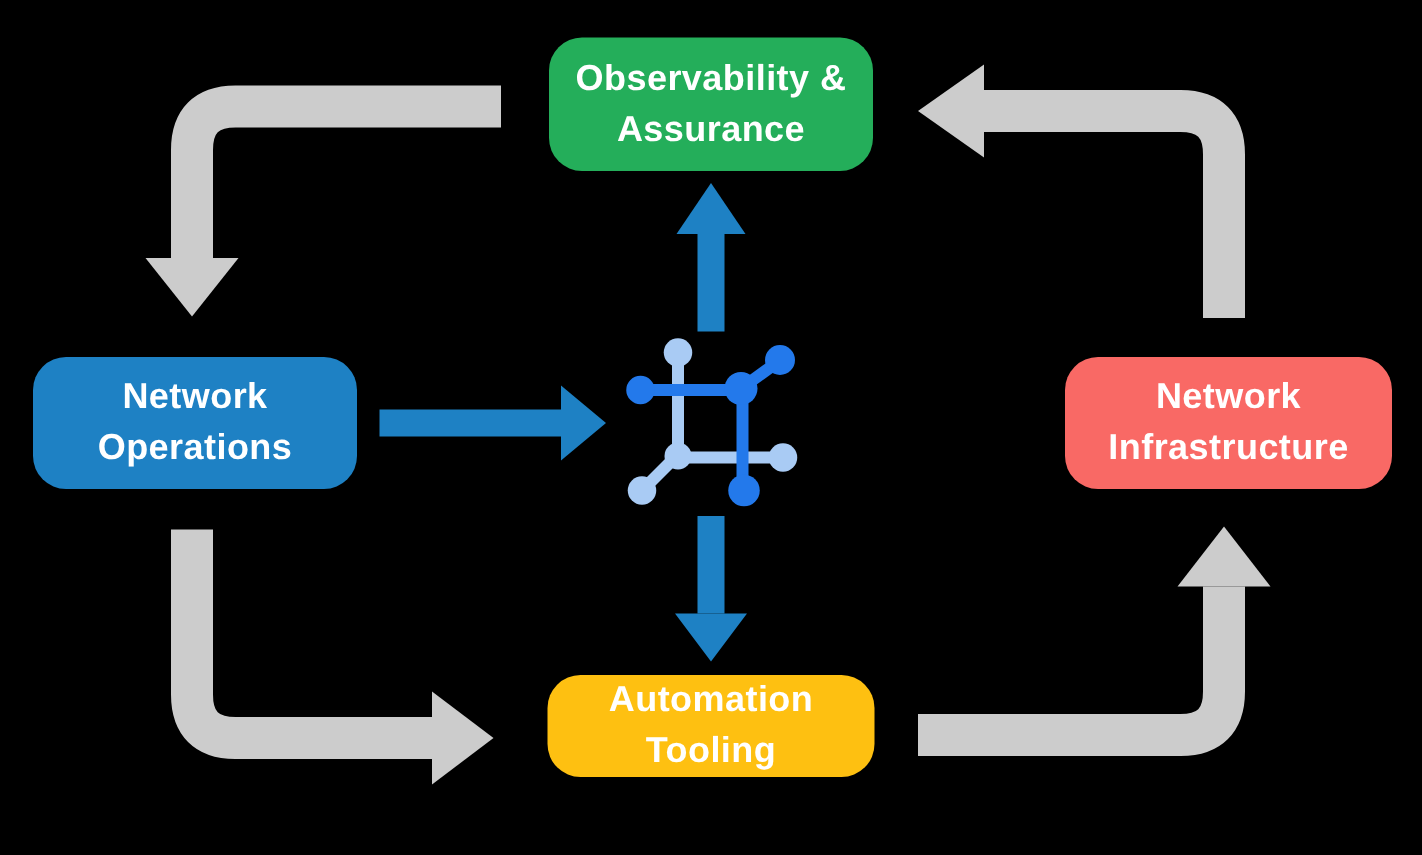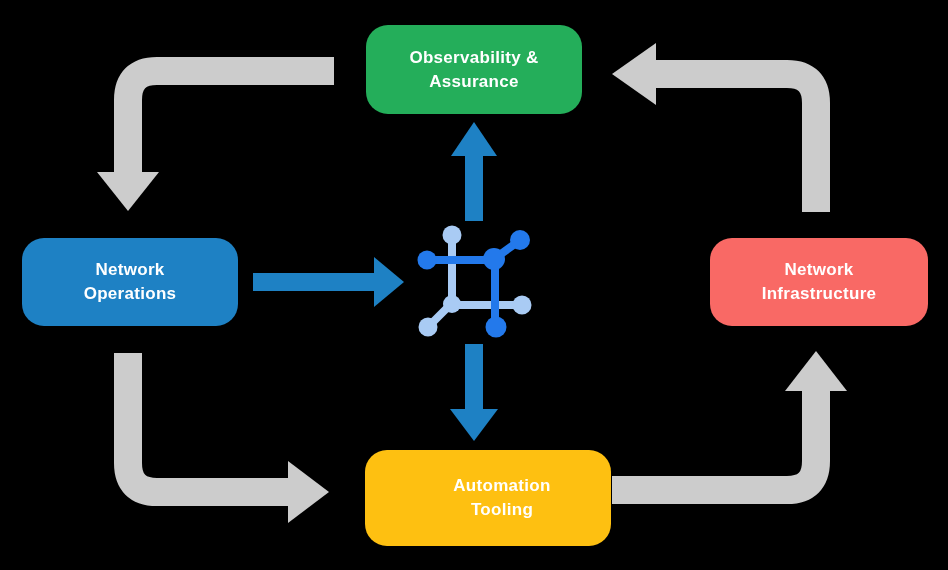--- a/index.html
+++ b/index.html
@@ -29,27 +29,27 @@
   .ln-light{stroke:var(--color-icon_light_blue);stroke-width:8;fill:none;stroke-linecap:round;}
   .ln-dark{stroke:var(--color-icon_blue);stroke-width:8;fill:none;stroke-linecap:round;}
   .dot-light{fill:var(--color-icon_light_blue);}
   .dot-dark{fill:var(--color-icon_blue);}
   .box{
     position:absolute;
     display:flex;align-items:center;justify-content:center;
     border-radius:22px;
     color:var(--color-label_text);
     text-align:center;
-    font-size:17px;font-weight:600;letter-spacing:.3px;line-height:1.4;
+    font-size:24px;font-weight:600;letter-spacing:.3px;line-height:1.4;
   }
   .box .label{white-space:pre-line;}
   .box-green{left:366px;top:25px;width:216px;height:89px;background:var(--color-green);}
   .box-blue{left:22px;top:238px;width:216px;height:88px;background:var(--color-blue);}
   .box-red{left:710px;top:238px;width:218px;height:88px;background:var(--color-red);}
-  .box-yellow{left:365px;top:450px;width:218px;height:96px;background:var(--color-yellow);padding-left:28px;}
+  .box-yellow{left:365px;top:450px;width:218px;height:68px;background:var(--color-yellow);}
 </style>
 </head>
 <body>
 
 <div class="diagram">
 
   <svg class="layer" viewBox="0 0 948 570" aria-hidden="true">
 
     <g class="arrow-gray">
       <path d="M 334,71 L 157,71 Q 128,71 128,100 L 128,173"></path>

